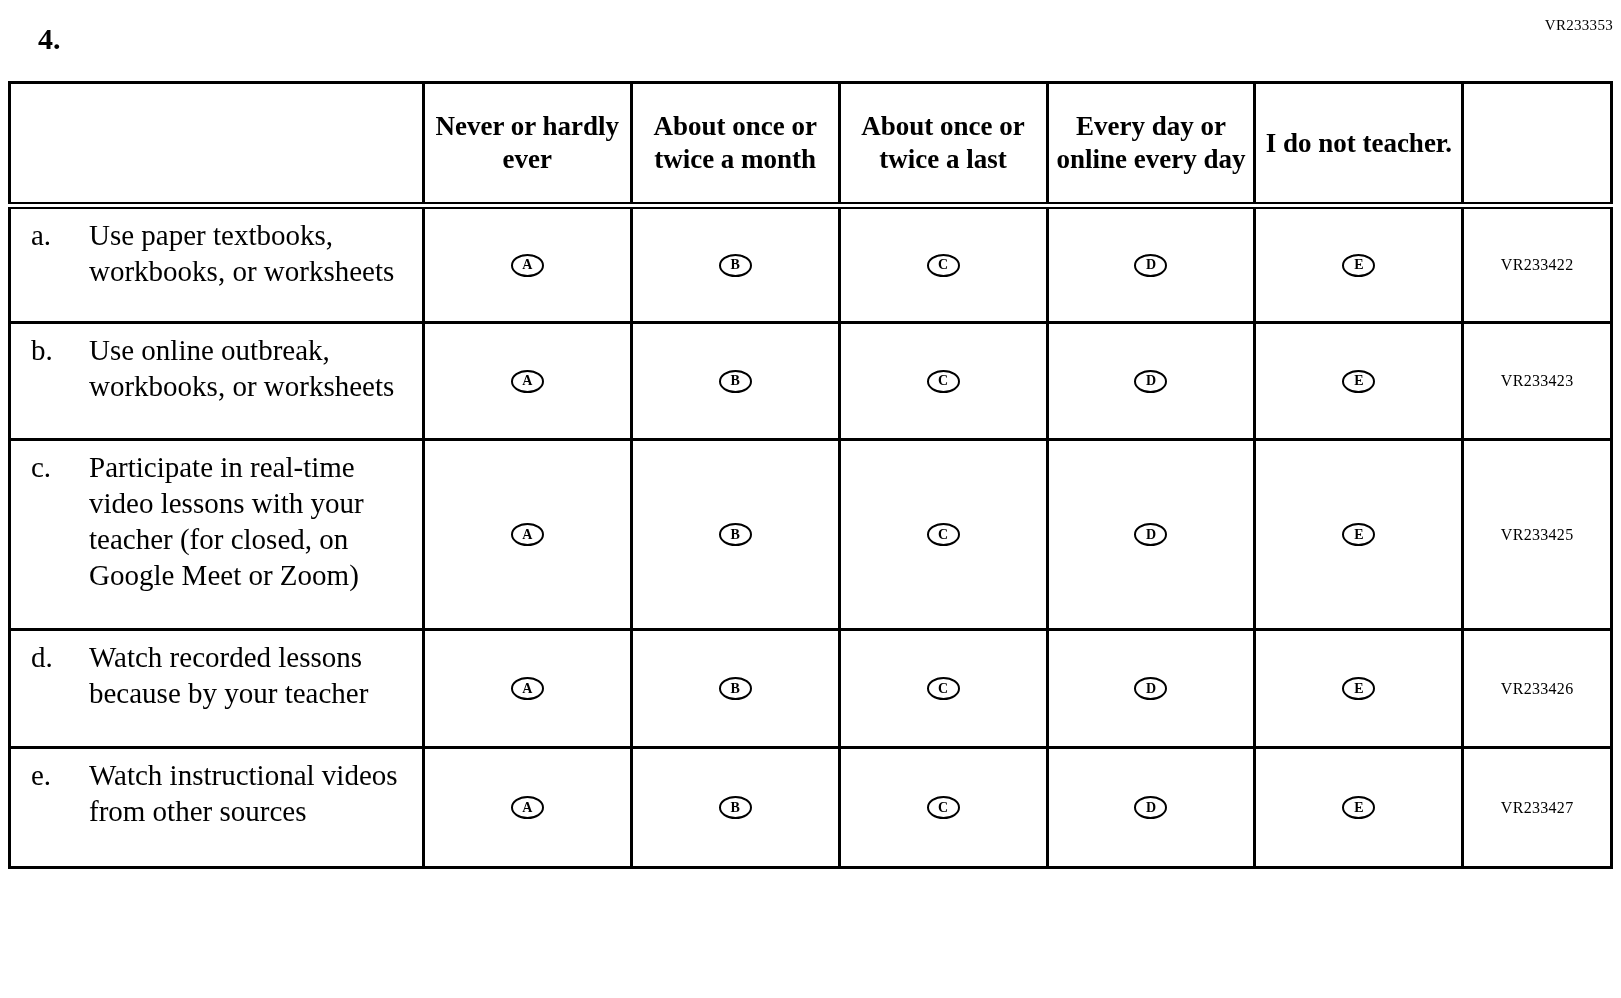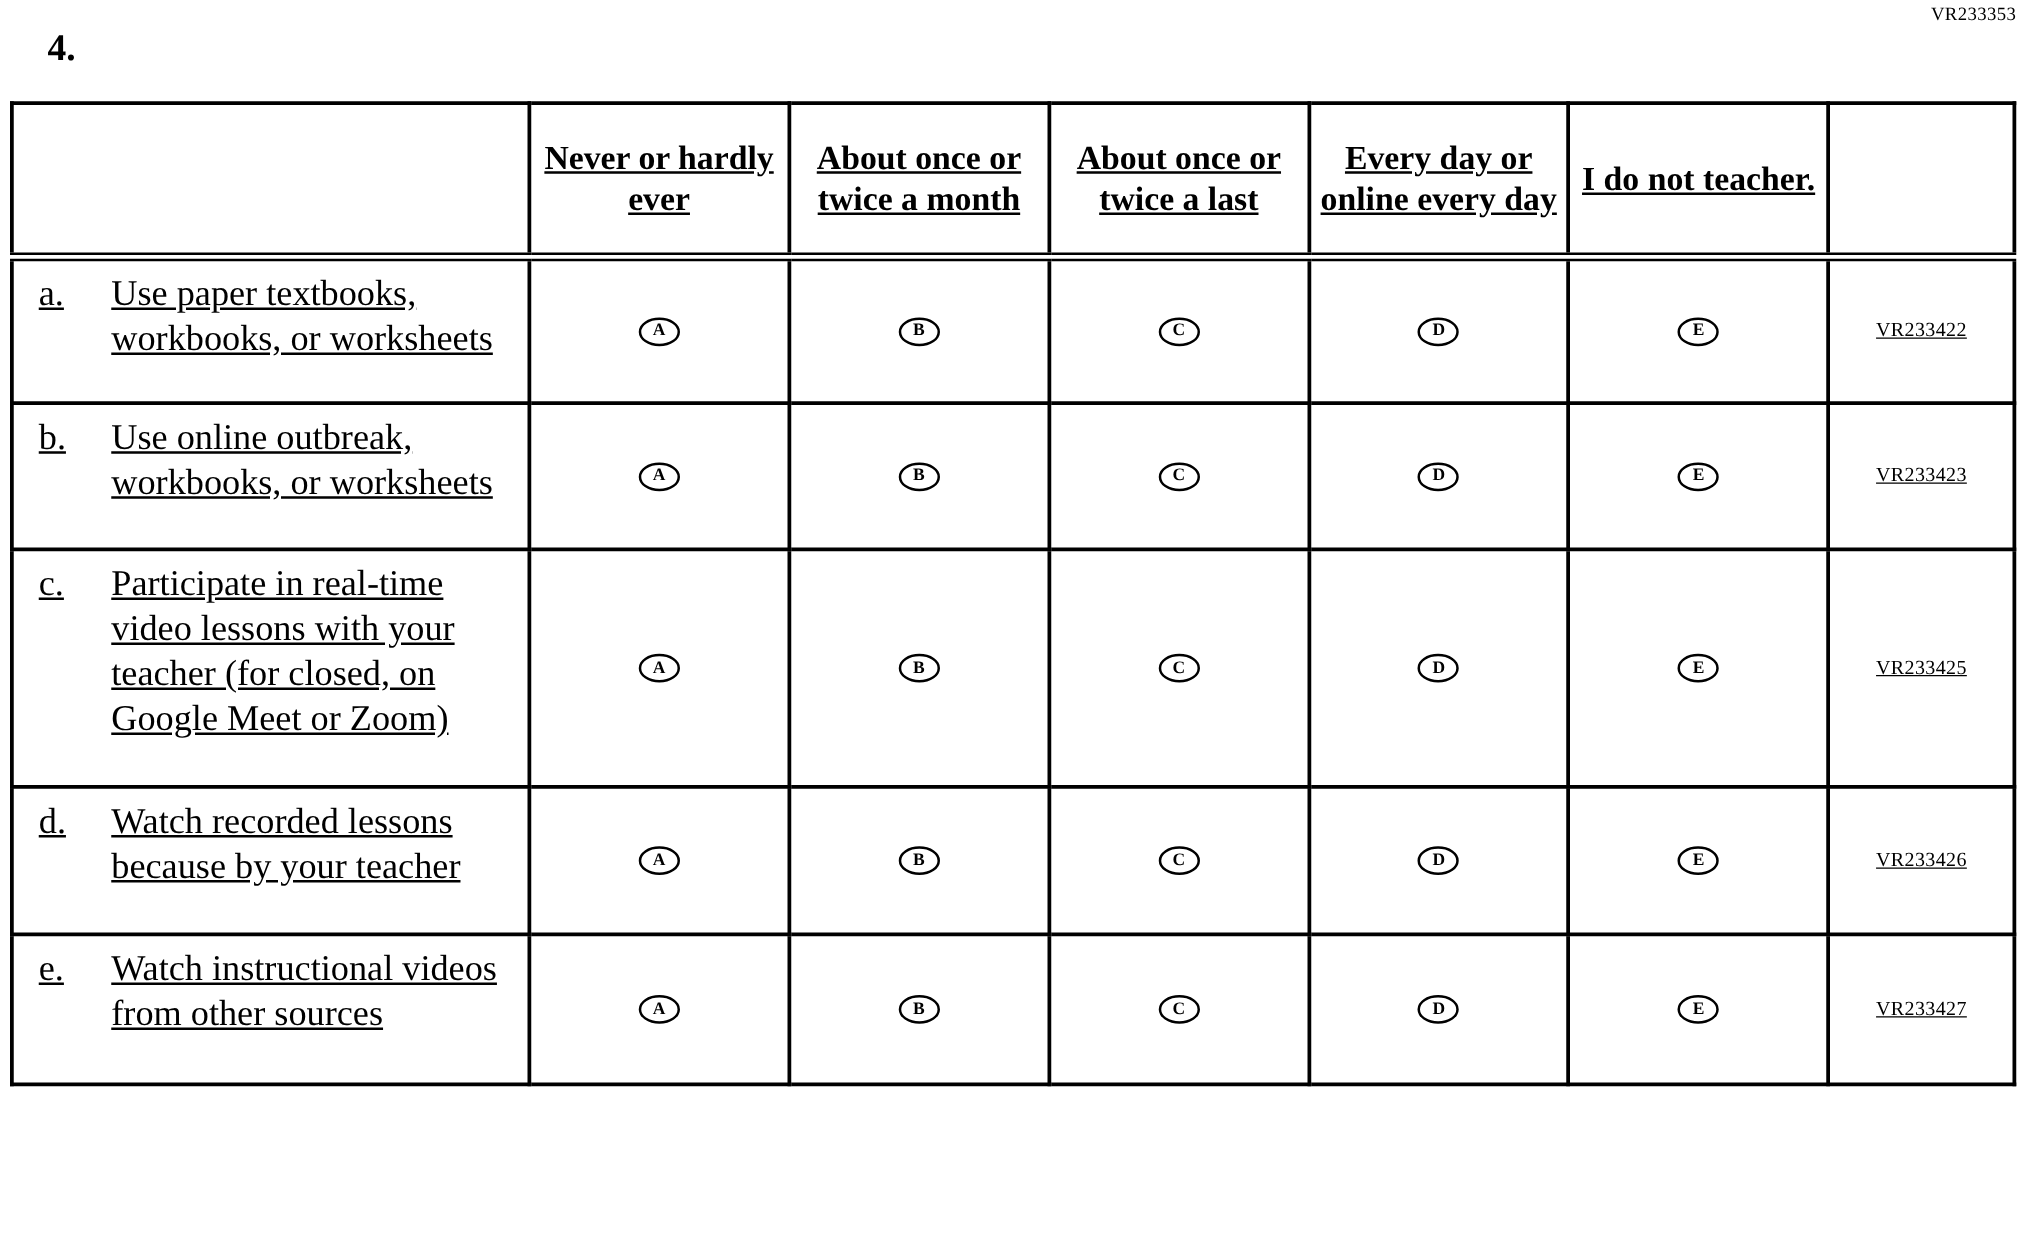--- a/index.html
+++ b/index.html
@@ -10,21 +10,21 @@
   }
   .page {
     position: relative;
     width: 1621px;
     height: 998px;
     background: #fff;
     overflow: hidden;
   }
   .top-code {
     position: absolute;
-    top: 4px;
+    top: 17px;
     right: 8px;
     font-size: 15px;
     letter-spacing: 0.3px;
   }
   .question {
     display: flex;
     margin: 20px 0 0 38px;
   }
   .qnum {
     font-weight: bold;
@@ -36,21 +36,20 @@
     font-size: 30px;
     line-height: 37px;
     max-width: 1280px;
   }
   .qtext b { font-weight: bold; }
   table.grid {
     border-collapse: collapse;
     table-layout: fixed;
     width: 1605px;
     margin: 24px 0 0 8px;
-    text-decoration: underline;
   }
   .grid th, .grid td {
     border: 3px solid #000;
     background: #fff;
   }
   .grid thead th {
     border-bottom: 7px double #000;
     font-size: 27px;
     font-weight: bold;
     line-height: 33px;

